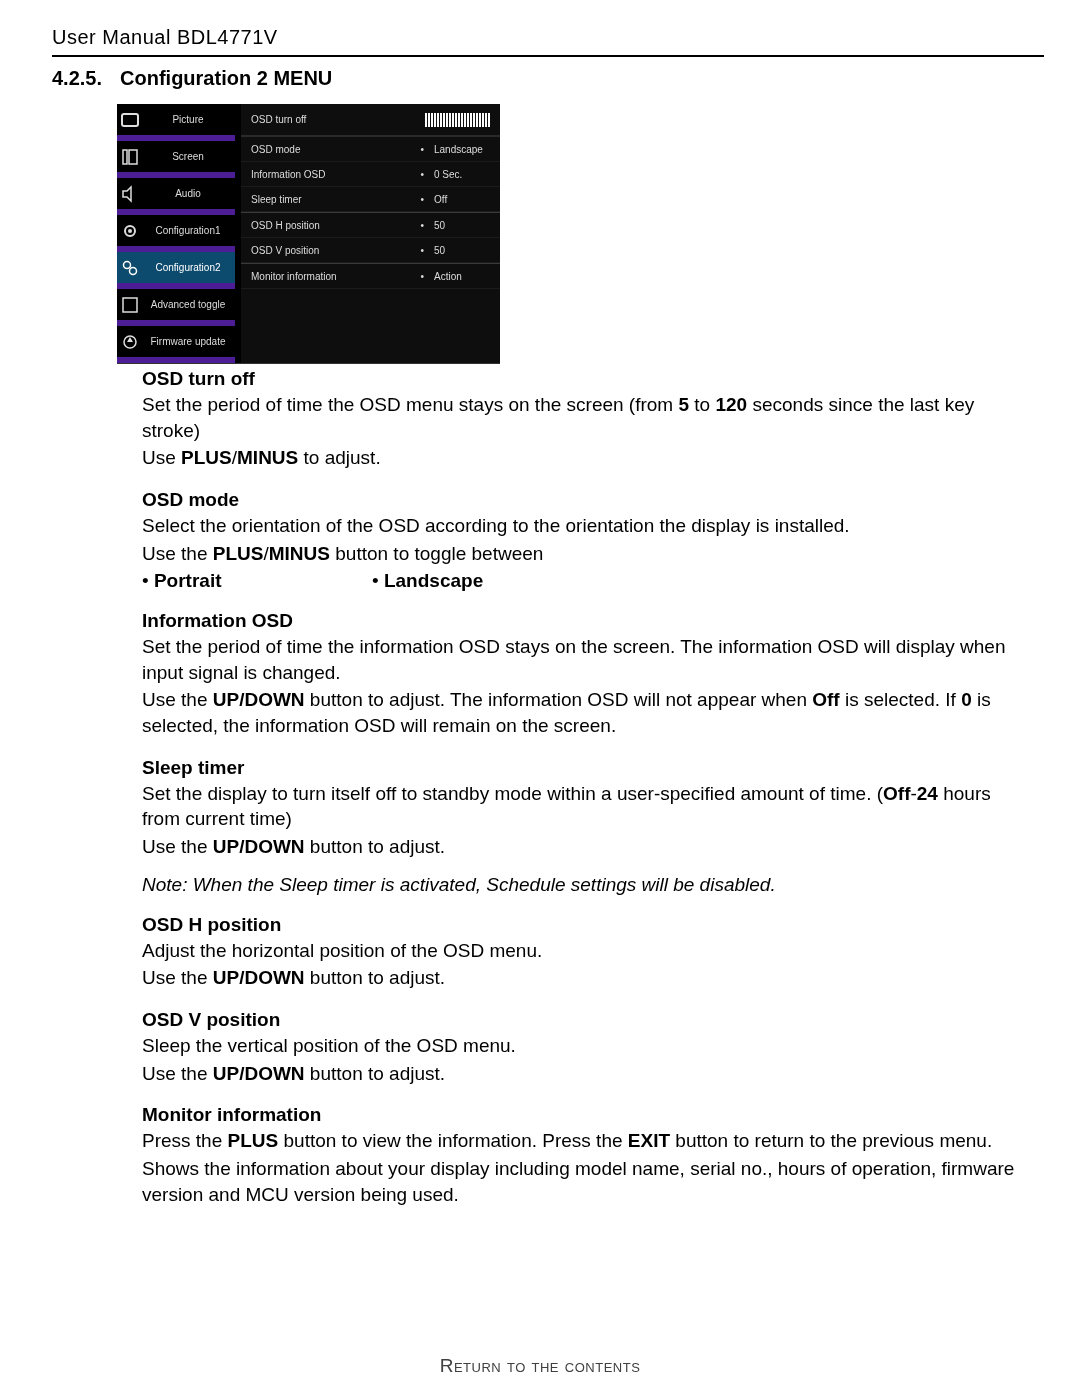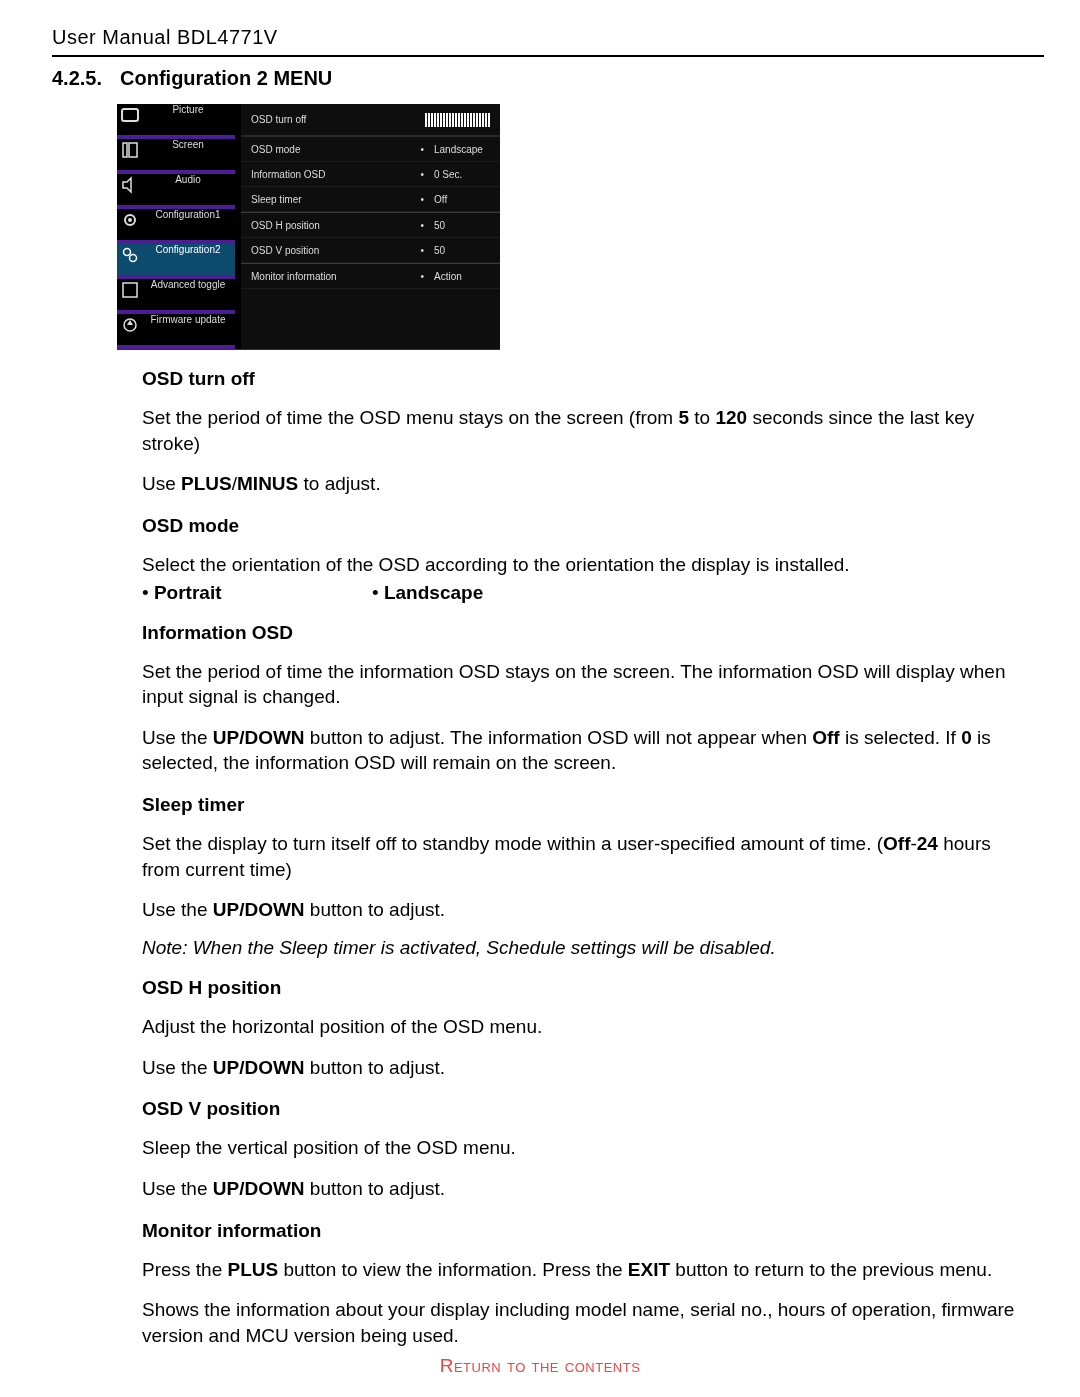--- a/index.html
+++ b/index.html
@@ -6,21 +6,21 @@
   .page{width:1080px;height:1397px;position:relative;box-sizing:border-box;padding:26px 36px 0 52px}
   .doc-title{font-size:20px;letter-spacing:.5px;margin-bottom:6px}
   .rule{border:none;border-top:2px solid #000;margin:0 0 10px 0}
   .sec-head{font-weight:700;font-size:20px;margin:2px 0 14px 0}
   .sec-head .num{margin-right:18px}
   .sec-head .menu{font-family:Arial,sans-serif}
   
   .osd{width:383px;height:240px;margin-left:65px;background:#000;font-family:Arial,sans-serif;display:flex;flex-direction:column}
   .osd-top{display:flex;flex:1}
   .osd-side{width:118px;display:flex;flex-direction:column;background:#000}
-  .side-row{display:flex;align-items:flex-start;height:31px;border-bottom:4px solid #4c1d95}
+  .side-row{display:flex;align-items:center;height:31px;border-bottom:6px solid #4c1d95}
   .side-row .icon{width:22px;height:22px;margin:0 4px 0 2px;display:flex;align-items:center;justify-content:center}
   .side-row .icon svg{display:block}
   .side-lbl{color:#ddd;font-size:10px;flex:1;text-align:center;padding-right:4px}
   .side-row.active{background:#0c4a6e}
   .side-row.active .side-lbl{color:#fff}
   .osd-main{flex:1;background:#0e0e0e;display:flex;flex-direction:column}
   .main-head{height:31px;border-bottom:2px solid #2a2a2a;display:flex;align-items:center;padding:0 10px}
   .main-head .ttl{color:#ddd;font-size:10px;flex:1}
   .slider{display:flex;gap:1px}
   .slider .tick{width:2px;height:14px;background:#bbb}
@@ -28,28 +28,28 @@
   .main-row{height:24px;display:flex;align-items:center;padding:0 10px;border-bottom:1px solid #1c1c1c}
   .main-row.sep{border-top:1px solid #3a3a3a}
   .main-row .k{color:#ddd;font-size:10px;flex:1}
   .main-row .dot{color:#ddd;font-size:10px;margin-right:10px}
   .main-row .v{color:#ddd;font-size:10px;min-width:56px}
   .osd-foot{height:14px;background:#000;border-top:1px solid #333}
   .osd-gap{width:6px;background:#000}
   
   .body{margin-top:24px;padding:0 14px 0 90px}
   .h{font-weight:700;font-size:19px;margin-top:18px}
-  .p{font-size:19px;line-height:1.35;margin-top:15px}
+  .p{font-size:19px;line-height:1.35;margin-top:2px}
   .p .b{font-weight:700}
   .bullet-row{display:flex}
   .bullet-row .col{min-width:230px;font-size:19px;font-weight:700;margin-top:4px}
   .bullet-row .col::before{content:"• ";font-weight:400}
   .note{font-style:italic;font-size:19px;margin-top:14px}
   .footer{position:absolute;left:0;right:0;bottom:20px;text-align:center}
-  .footer a{color:#ef4444;font-size:19px;letter-spacing:.5px;text-decoration:none;font-variant:small-caps}
+  .footer a{color:#404040;font-size:19px;letter-spacing:.5px;text-decoration:none;font-variant:small-caps}
 </style>
 </head>
 <body>
 
 <div class="page">
 
   <div class="doc-title">User Manual BDL4771V</div>
   <hr class="rule">
 
   <div class="sec-head">
@@ -189,20 +189,23 @@
     <div class="h">OSD turn off</div>
     <div class="p">
       <span>Set the period of time the OSD menu stays on the screen (from </span><span class="b">5</span><span> to </span><span class="b">120</span><span> seconds since the last key stroke)</span>
     </div>
     <div class="p">
       <span>Use </span><span class="b">PLUS</span><span>/</span><span class="b">MINUS</span><span> to adjust.</span>
     </div>
 
     <div class="h">OSD mode</div>
     <div class="p">Select the orientation of the OSD according to the orientation the display is installed.</div>
+    <div class="p">
+      <span>Use the </span><span class="b">PLUS</span><span>/</span><span class="b">MINUS</span><span> button to toggle between</span>
+    </div>
     <div class="bullet-row">
       <div class="col">Portrait</div>
       <div class="col">Landscape</div>
     </div>
 
     <div class="h">Information OSD</div>
     <div class="p">Set the period of time the information OSD stays on the screen. The information OSD will display when input signal is changed.</div>
     <div class="p">
       <span>Use the </span><span class="b">UP/DOWN</span><span> button to adjust. The information OSD will not appear when </span><span class="b">Off</span><span> is selected. If </span><span class="b">0</span><span> is selected, the information OSD will remain on the screen.</span>
     </div>

